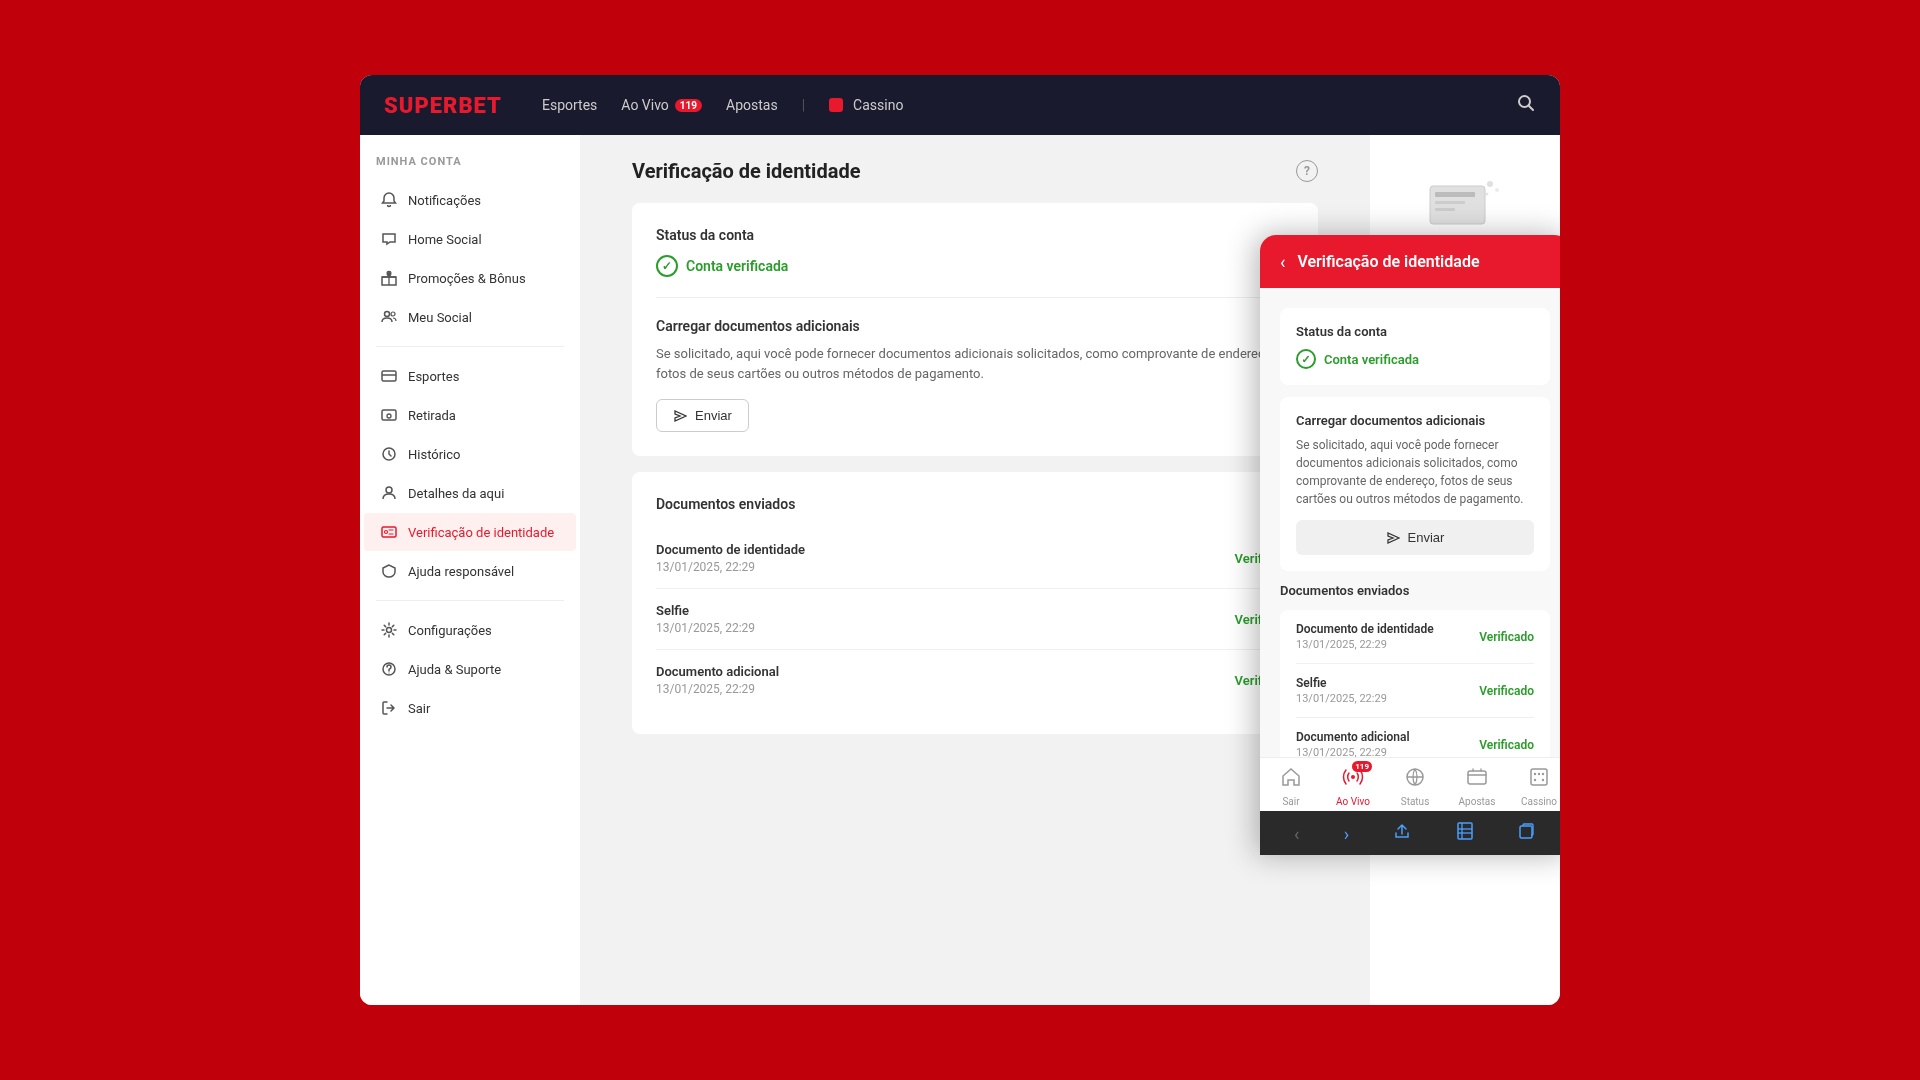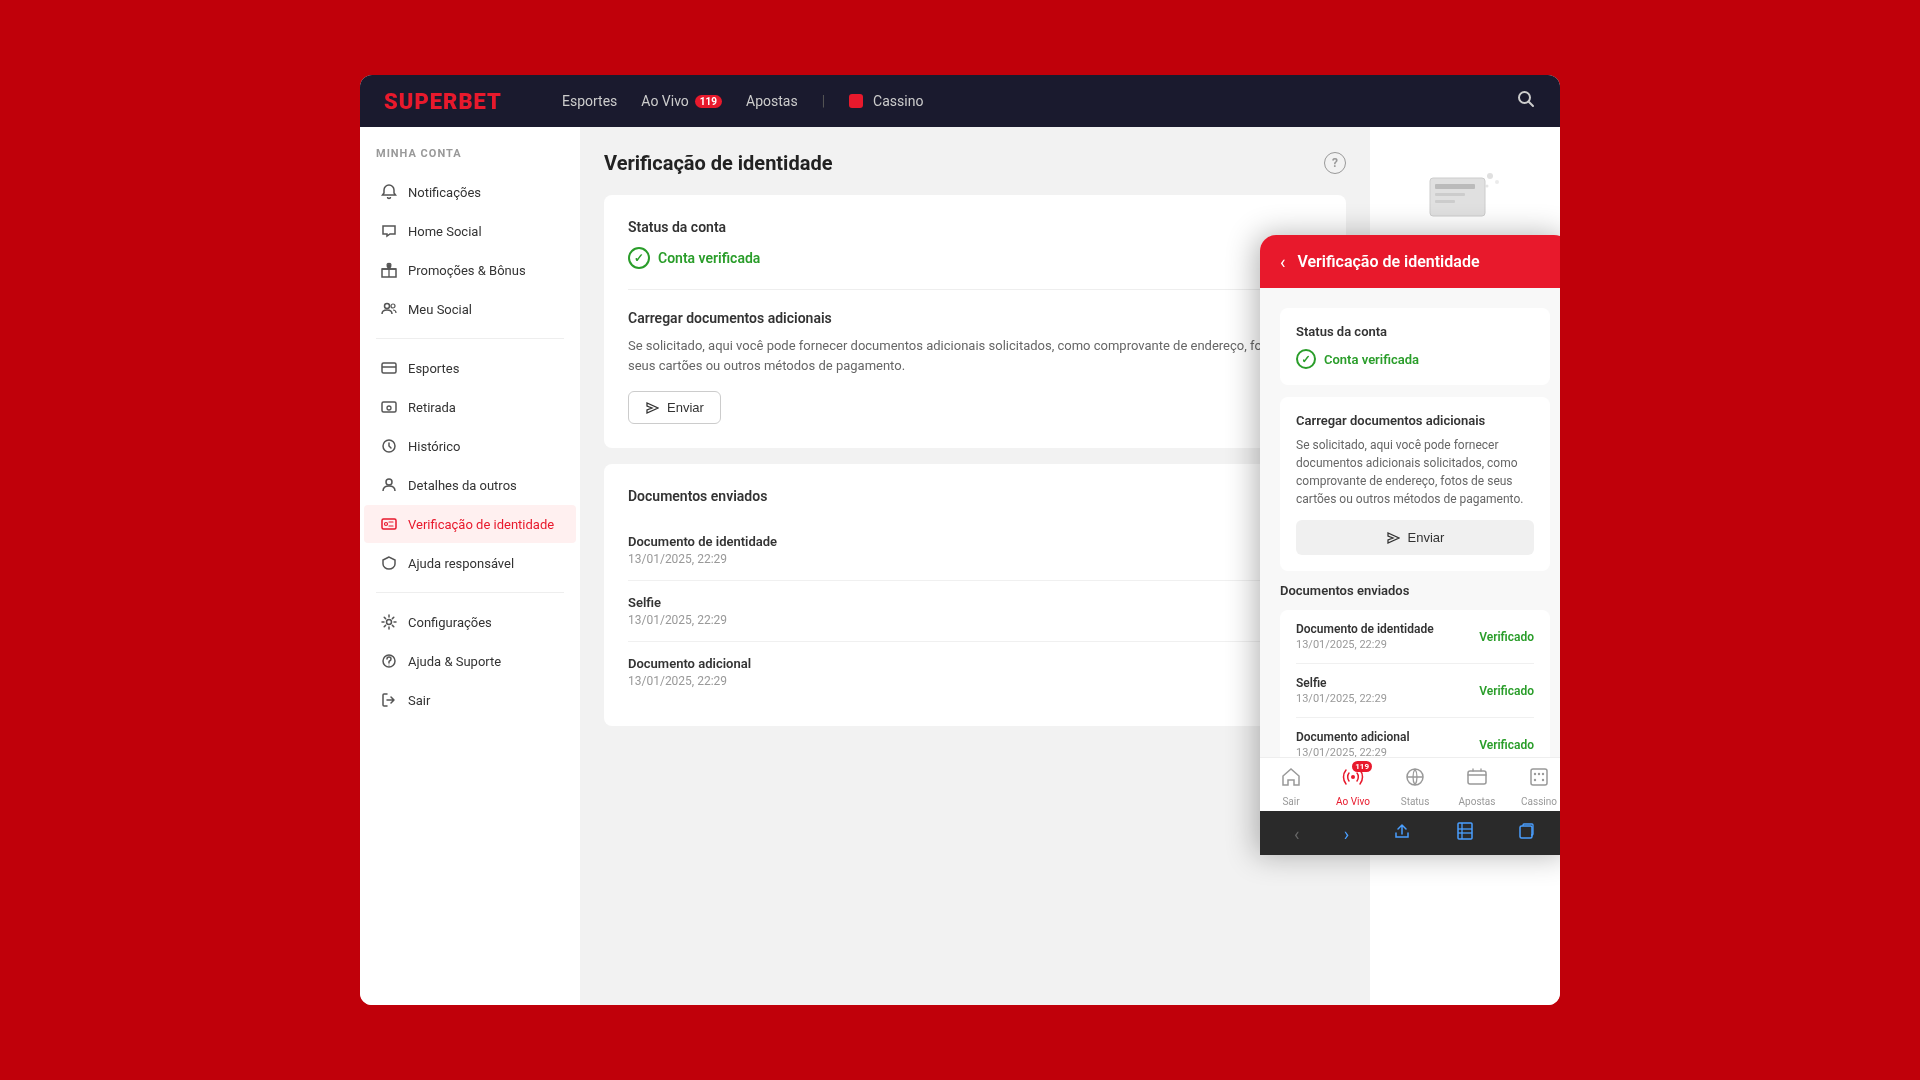--- a/index.html
+++ b/index.html
@@ -21,25 +21,25 @@
       border-radius: 12px;
       overflow: hidden;
       display: flex;
       flex-direction: column;
       position: relative;
     }
 
     
     .header {
       background: #1a1a2e;
-      height: 52px;
+      height: 60px;
       display: flex;
       align-items: center;
       padding: 12px 24px;
-      gap: 44px;
+      gap: 24px;
       flex-shrink: 0;
     }
 
     .logo {
       color: #fff;
       font-weight: 900;
       font-size: 22px;
       letter-spacing: 1px;
       margin-right: 16px;
     }
@@ -83,20 +83,21 @@
       color: #ccc;
       font-size: 18px;
       cursor: pointer;
     }
 
     
     .content-area {
       display: flex;
       flex: 1;
       overflow: hidden;
+      gap: 28px;
     }
 
     
     .sidebar {
       width: 220px;
       background: #fff;
       padding: 20px 0;
       flex-shrink: 0;
       overflow-y: auto;
     }
@@ -610,21 +611,21 @@
         <span>Histórico</span>
       </div>
 
       <div class="sidebar-item">
         <span class="icon">
           <svg width="16" height="16" viewBox="0 0 16 16" fill="none">
               <circle cx="8" cy="5" r="3" stroke="#555" stroke-width="1.5"></circle>
               <path d="M2 14c0-3 2-5 6-5s6 2 6 5" stroke="#555" stroke-width="1.5"></path>
             </svg>
         </span>
-        <span>Detalhes da outros</span>
+        <span>Detalhes da aqui</span>
       </div>
 
       <div class="sidebar-item active">
         <span class="icon">
           <svg width="16" height="16" viewBox="0 0 16 16" fill="none">
               <rect x="1" y="3" width="14" height="10" rx="1.5" stroke="#e8192c" stroke-width="1.5"></rect>
               <circle cx="5" cy="8" r="1.5" stroke="#e8192c" stroke-width="1.2"></circle>
               <path d="M8 6h4M8 10h4" stroke="#e8192c" stroke-width="1.2" stroke-linecap="round"></path>
             </svg>
         </span>

